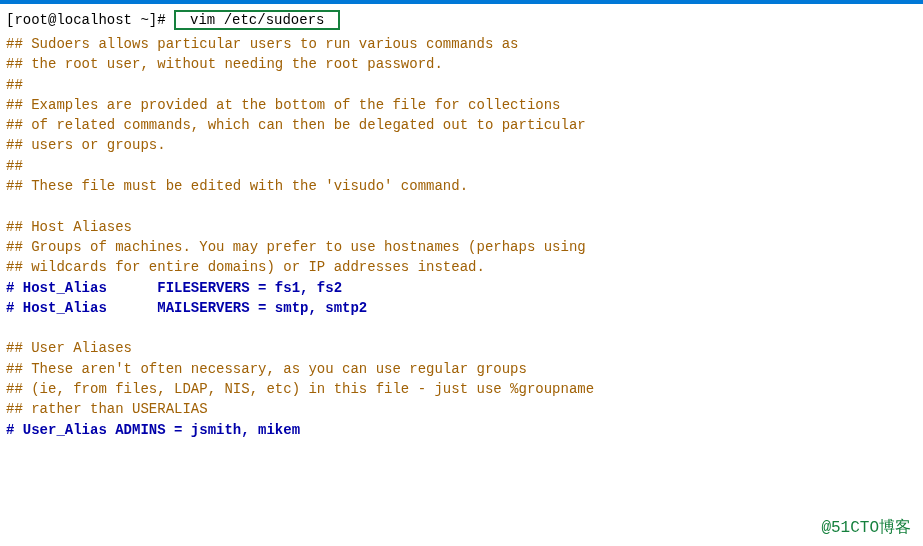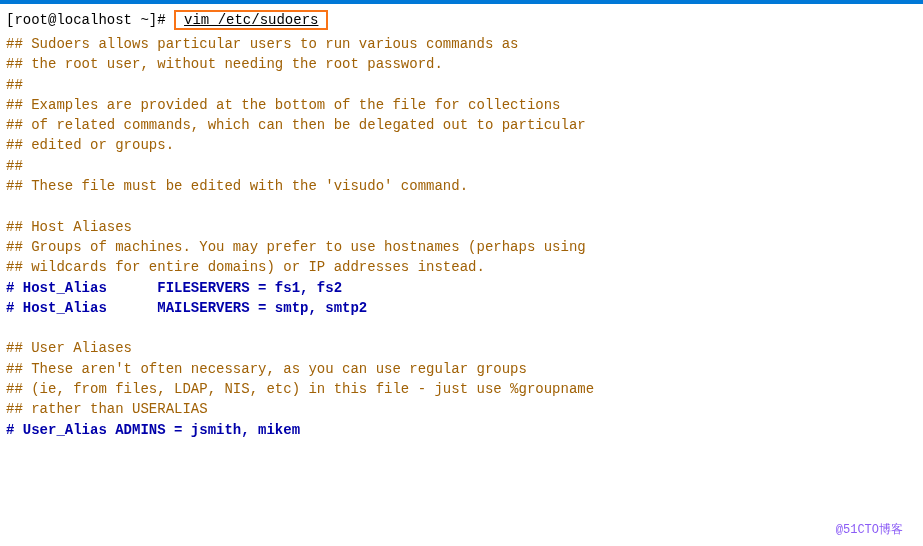--- a/index.html
+++ b/index.html
@@ -30,43 +30,42 @@
       height: 4px;
       width: 100%;
       position: absolute;
       top: 0;
       left: 0;
     }
 
     .watermark {
       position: absolute;
       bottom: 8px;
-      right: 20px;
-      color: #8b5cf6;
-      font-size: 12px;
+      right: 12px;
+      color: #15803d;
+      font-size: 16px;
       font-family: 'Courier New', Courier, monospace;
     }
 
     .command-line {
       display: flex;
       align-items: center;
       margin-top: 6px;
       margin-bottom: 4px;
     }
 
     .prompt {
       color: #000000;
       white-space: pre;
     }
 
     .command-box {
-      border: 2px solid #f97316;
-      padding: 0 8px;
+      border: 2px solid #15803d;
+      padding: 0 14px;
       display: inline-block;
-      text-decoration: underline;
     }
 
     .command-text {
       color: #000000;
       white-space: pre;
     }
 
     .content {
       margin-top: 4px;
     }
@@ -103,21 +102,21 @@
       <span class="command-text">vim /etc/sudoers</span>
     </span>
   </div>
 
   <div class="content" id="content-area">
   <span class="line comment-green">## Sudoers allows particular users to run various commands as</span>
       <span class="line comment-green">## the root user, without needing the root password.</span>
       <span class="line comment-green">##</span>
       <span class="line comment-green">## Examples are provided at the bottom of the file for collections</span>
       <span class="line comment-green">## of related commands, which can then be delegated out to particular</span>
-      <span class="line comment-green">## edited or groups.</span>
+      <span class="line comment-green">## users or groups.</span>
       <span class="line comment-green">##</span>
       <span class="line comment-green">## These file must be edited with the 'visudo' command.</span>
       <span class="line text-black">&nbsp;</span>
       <span class="line comment-green">## Host Aliases</span>
       <span class="line comment-green">## Groups of machines. You may prefer to use hostnames (perhaps using</span>
       <span class="line comment-green">## wildcards for entire domains) or IP addresses instead.</span>
       <span class="line comment-blue"># Host_Alias      FILESERVERS = fs1, fs2</span>
       <span class="line comment-blue"># Host_Alias      MAILSERVERS = smtp, smtp2</span>
       <span class="line text-black">&nbsp;</span>
       <span class="line comment-green">## User Aliases</span>

